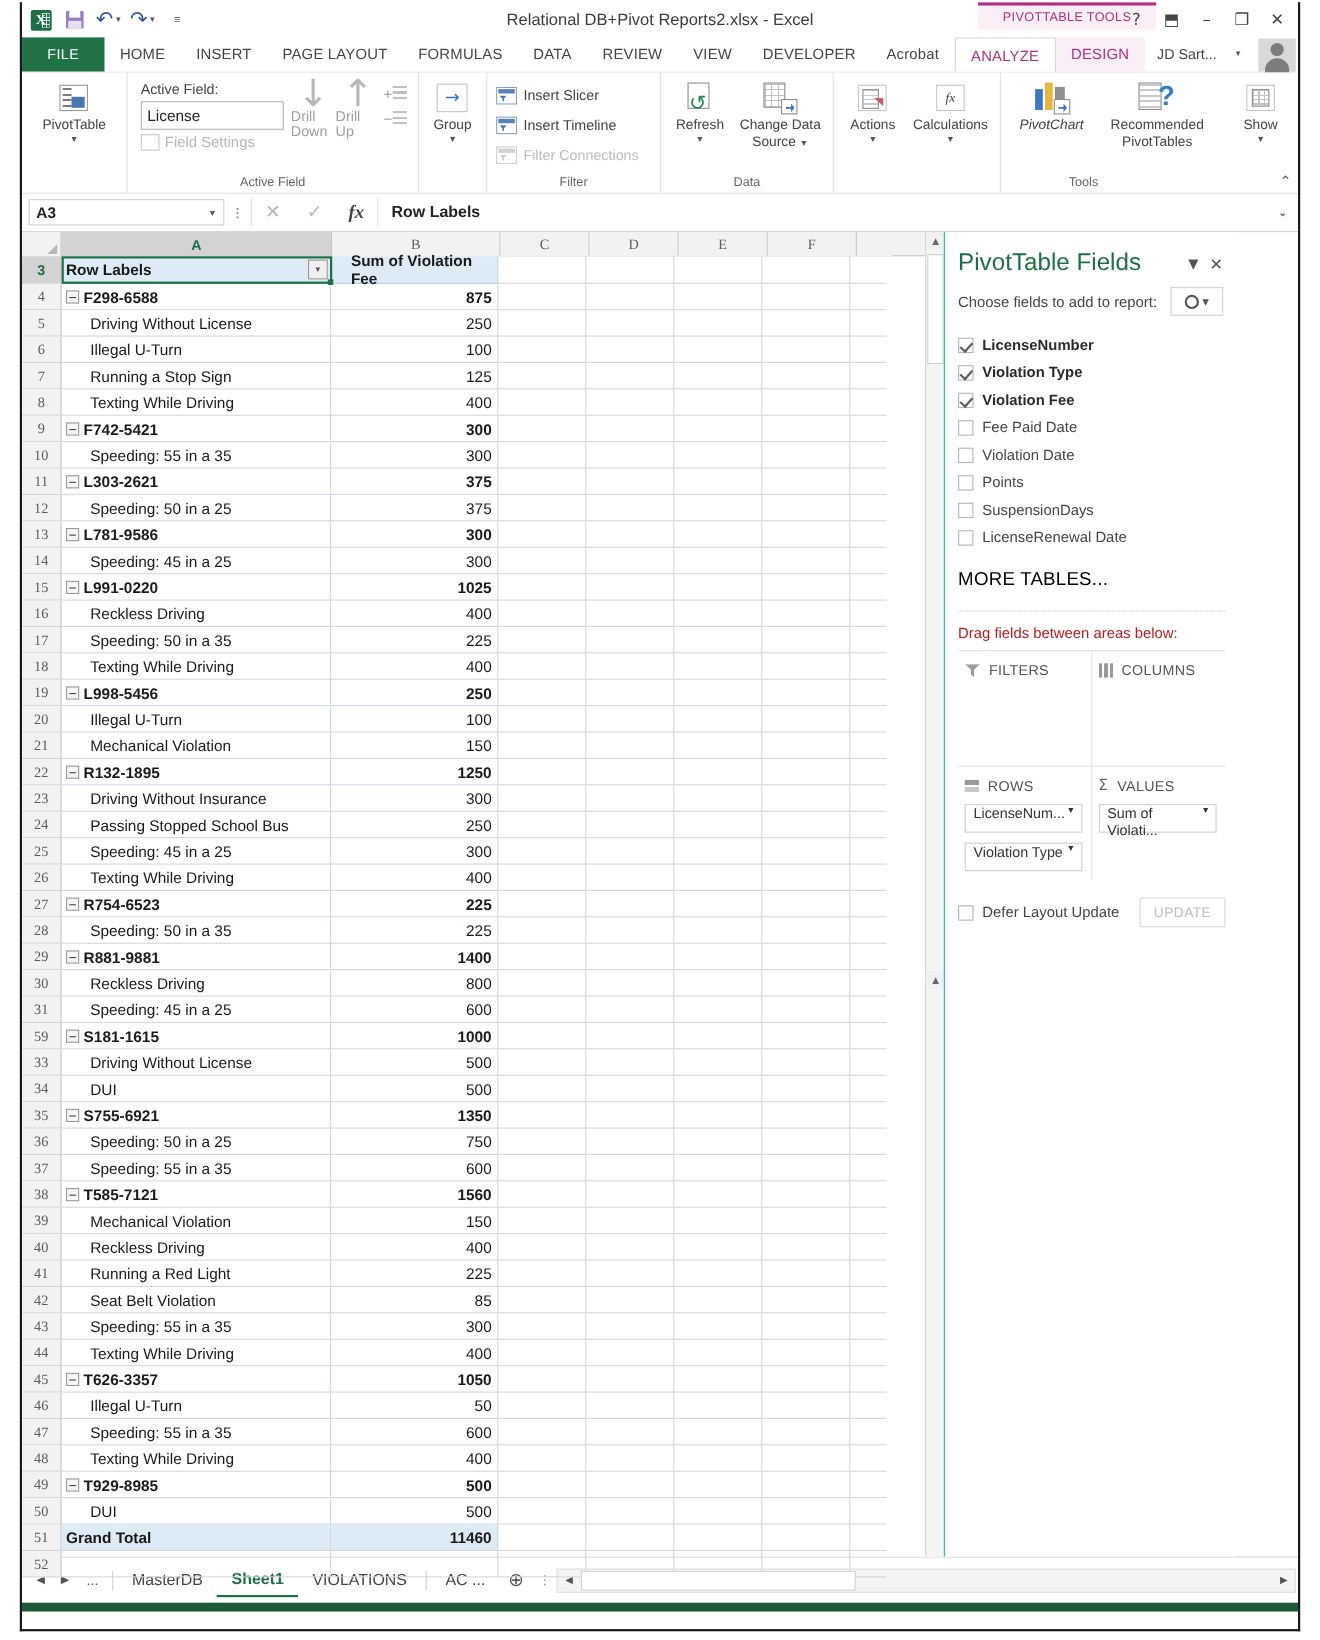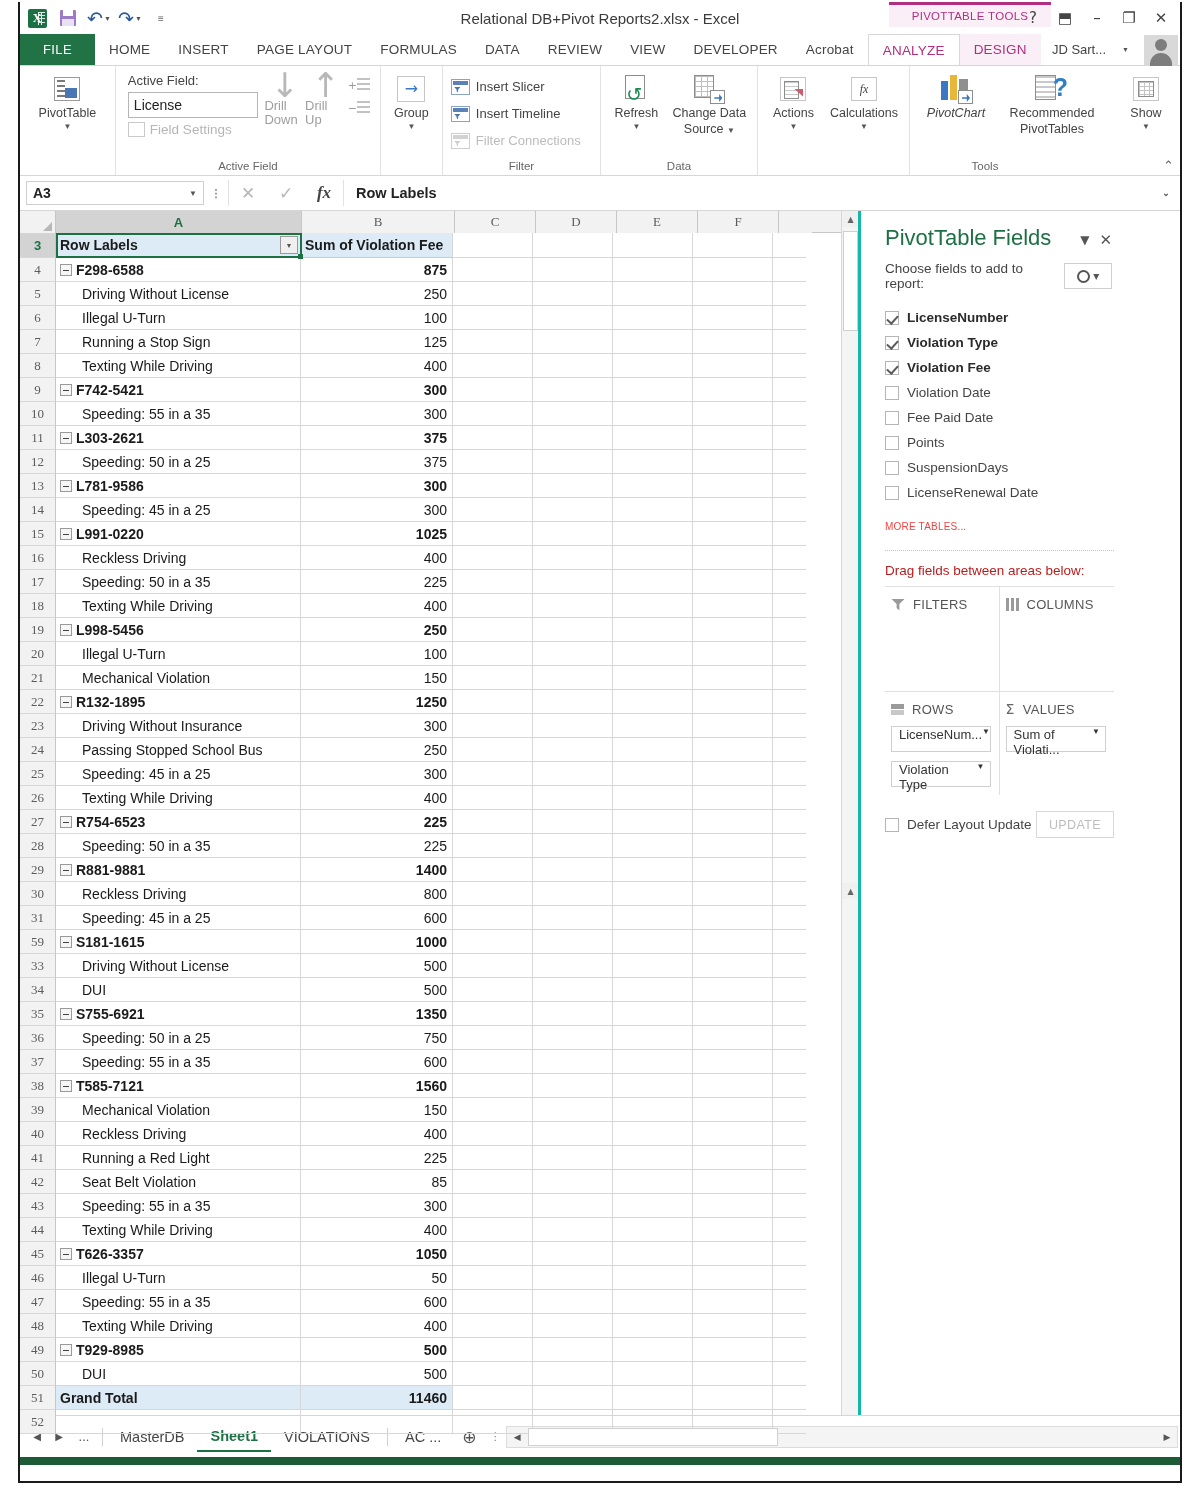--- a/index.html
+++ b/index.html
@@ -200,37 +200,37 @@
      display:flex;align-items:center;justify-content:center;font-size:7px;color:#555;margin-left:auto;margin-right:2px;}
   .vscroll { position:absolute; right:0px; top:0px; width:17px; height:680px; background:#f4f4f4;
              border-left:1px solid #d7d7d7; }
   .vs-up, .vs-dn { width:17px; height:16px; background:#f0f0f0; display:flex; align-items:center;
                    justify-content:center; font-size:8px; color:#666; font-family:"DejaVu Sans",sans-serif;}
   .vs-thumb { position:absolute; left:1px; top:20px; width:15px; height:100px;
               background:#fff; border:1px solid #cfcfcf; }
   .vscroll2 { position:absolute; right:0px; top:672px; width:17px; height:532px; background:#f4f4f4;
               border-left:1px solid #d7d7d7; }
   
-  .pane { width:264px; background:#fff; border-left:3px solid #14b8a6; position:relative; padding:0 0 0 16px; }
+  .pane { width:264px; background:#fff; border-left:1px solid #14b8a6; position:relative; padding:0 0 0 4px; }
   .pane-hdr { display:flex; align-items:flex-start; padding:14px 10px 0 8px; }
   .pane-title { font-size:22px; color:#1d7044; font-family:"Liberation Sans",sans-serif; }
   .pane-ctrl { margin-left:auto; display:flex; gap:10px; align-items:center; padding-top:6px; }
   .pc-ic { font-size:12px; color:#555; font-family:"DejaVu Sans",sans-serif; }
   .pane-sub { display:flex; align-items:center; padding:10px 10px 0 8px; }
   .pane-sub-txt { font-size:13.5px; color:#444; }
   .gear-btn { margin-left:auto; width:48px; height:26px; border:1px solid #cfcfcf; background:#fff;
               display:flex; align-items:center; justify-content:center; gap:3px; }
   .gear { width:13px; height:13px; border:2px solid #555; border-radius:50%; position:relative; }
   .fieldlist { padding:14px 8px 0 8px; }
   .fl-item { display:flex; align-items:center; gap:8px; height:25px; font-size:13.5px; color:#444; }
   .fl-item.on { font-weight:bold; color:#2b2b2b; }
   .cbx { width:14px; height:14px; border:1px solid #b5b5b5; background:#fff; position:relative; flex:none; }
   .cbx.ck::after { content:""; position:absolute; left:3px; top:1px; width:5px; height:9px;
                    border:solid #5a5a5a; border-width:0 2px 2px 0; transform:rotate(42deg); }
-  .more-tables { padding:16px 8px 0 8px; font-size:10px; color:#ef4444; letter-spacing:.2px; }
+  .more-tables { padding:16px 8px 0 8px; font-size:17px; color:#000000; letter-spacing:.2px; }
   .pane-div { margin:18px 8px 0 8px; border-top:1px dotted #c4c4c4; }
   .drag-lbl { padding:12px 8px 0 8px; font-size:13.5px; color:#b91c1c; }
   .areas { margin:8px 8px 0 8px; border-top:1px solid #e0e0e0; }
   .arow { display:flex; }
   .acell { width:50%; min-height:104px; padding:10px 8px 6px 6px; }
   .acell.left { border-right:1px solid #e0e0e0; }
   .acell.bt { border-top:1px solid #e0e0e0; }
   .ahdr { display:flex; align-items:center; gap:8px; font-size:13px; color:#555; letter-spacing:.3px; }
   .ico-filter { width:14px; height:12px; background:#9a9a9a;
       clip-path:polygon(0 0,100% 0,60% 45%,60% 100%,40% 80%,40% 45%); }
@@ -512,21 +512,21 @@
       </div>
 
       <div class="rows" id="rows-container">
 
         <div class="grow hdr" style="height:25px;">
           <div class="rnum sel" style="height:25px;">3</div>
           <div class="cA" style="height:25px;">
             <span>Row Labels</span>
             <span class="filter-btn">▼</span>
           </div>
-          <div class="cB" style="height:25px;justify-content:flex-start;padding-left:4px;">Sum of Violation Fee</div>
+          <div class="cB" style="height:25px;justify-content:flex-start;padding-left:18px;">Sum of Violation Fee</div>
           <div class="cE" style="height:25px;"></div>
           <div class="cE" style="height:25px;"></div>
           <div class="cE" style="height:25px;"></div>
           <div class="cE" style="height:25px;"></div>
           <div class="cLast" style="height:25px;"></div>
         </div>
         <div class="grow grp">
             <div class="rnum">4</div>
             <div class="cA">
               <span class="exp-box"></span>
@@ -1164,25 +1164,25 @@
           <div class="fl-item on">
             <span class="cbx ck"></span>
             <span>Violation Type</span>
           </div>
           <div class="fl-item on">
             <span class="cbx ck"></span>
             <span>Violation Fee</span>
           </div>
           <div class="fl-item">
             <span class="cbx"></span>
-            <span>Violation Date</span>
+            <span>Fee Paid Date</span>
           </div>
           <div class="fl-item">
             <span class="cbx"></span>
-            <span>Fee Paid Date</span>
+            <span>Violation Date</span>
           </div>
           <div class="fl-item">
             <span class="cbx"></span>
             <span>Points</span>
           </div>
           <div class="fl-item">
             <span class="cbx"></span>
             <span>SuspensionDays</span>
           </div>
           <div class="fl-item">

